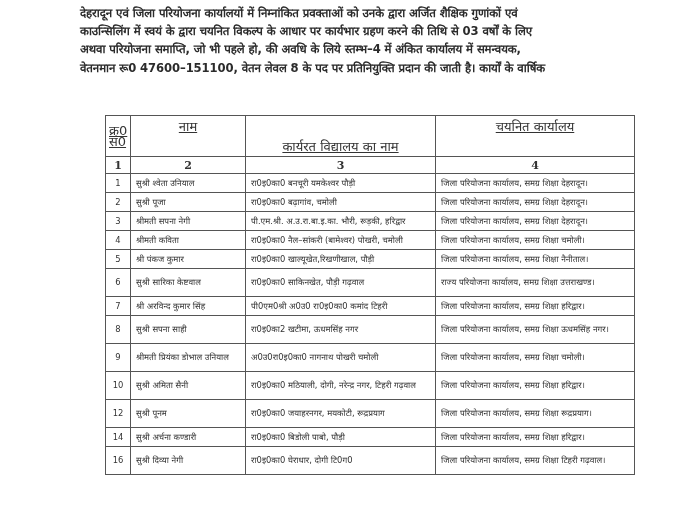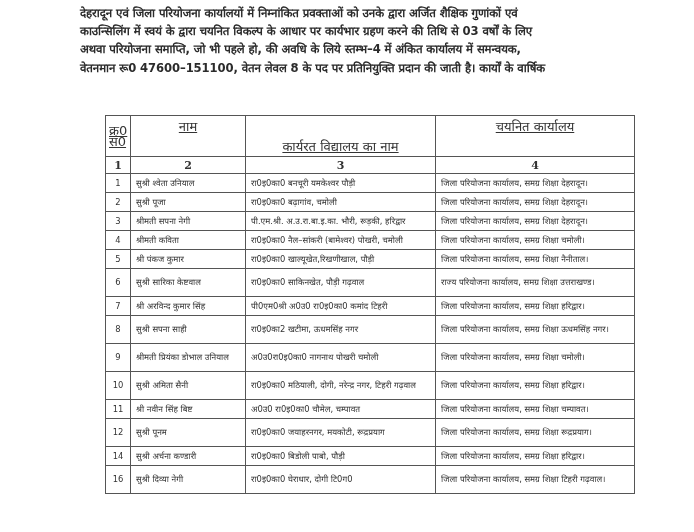--- a/index.html
+++ b/index.html
@@ -116,26 +116,20 @@
           <td>श्रीमती प्रियंका डोभाल उनियाल</td>
           <td>अ0उ0रा0इ0का0 नागनाथ पोखरी चमोली</td>
           <td>जिला परियोजना कार्यालय, समग्र शिक्षा चमोली।</td>
         </tr>
         <tr class="row tall">
           <td class="idx">10</td>
           <td>सुश्री अमिता सैनी</td>
           <td>रा0इ0का0 मठियाली, दोगी, नरेन्द्र नगर, टिहरी गढ़वाल</td>
           <td>जिला परियोजना कार्यालय, समग्र शिक्षा हरिद्वार।</td>
         </tr>
-        <tr class="row">
-          <td class="idx">11</td>
-          <td>श्री नवीन सिंह बिष्ट</td>
-          <td>अ0उ0 रा0इ0का0 चौमेल, चम्पावत</td>
-          <td>जिला परियोजना कार्यालय, समग्र शिक्षा चम्पावत।</td>
-        </tr>
         <tr class="row tall">
           <td class="idx">12</td>
           <td>सुश्री पूनम</td>
           <td>रा0इ0का0 जयाहरनगर, मयकोटी, रूद्रप्रयाग</td>
           <td>जिला परियोजना कार्यालय, समग्र शिक्षा रूद्रप्रयाग।</td>
         </tr>
         <tr class="row">
           <td class="idx">14</td>
           <td>सुश्री अर्चना कण्डारी</td>
           <td>रा0इ0का0 बिडोली पाबो, पौड़ी</td>

